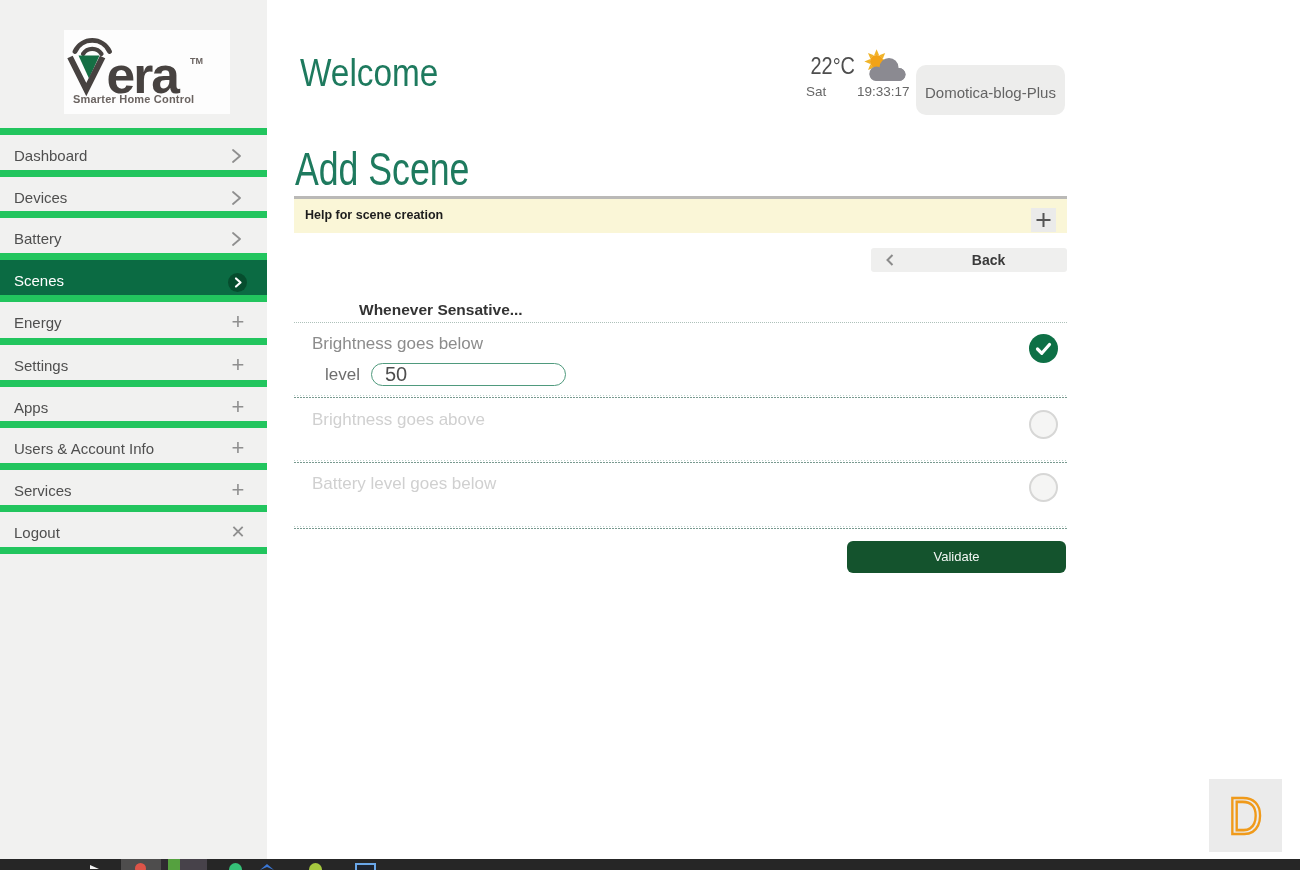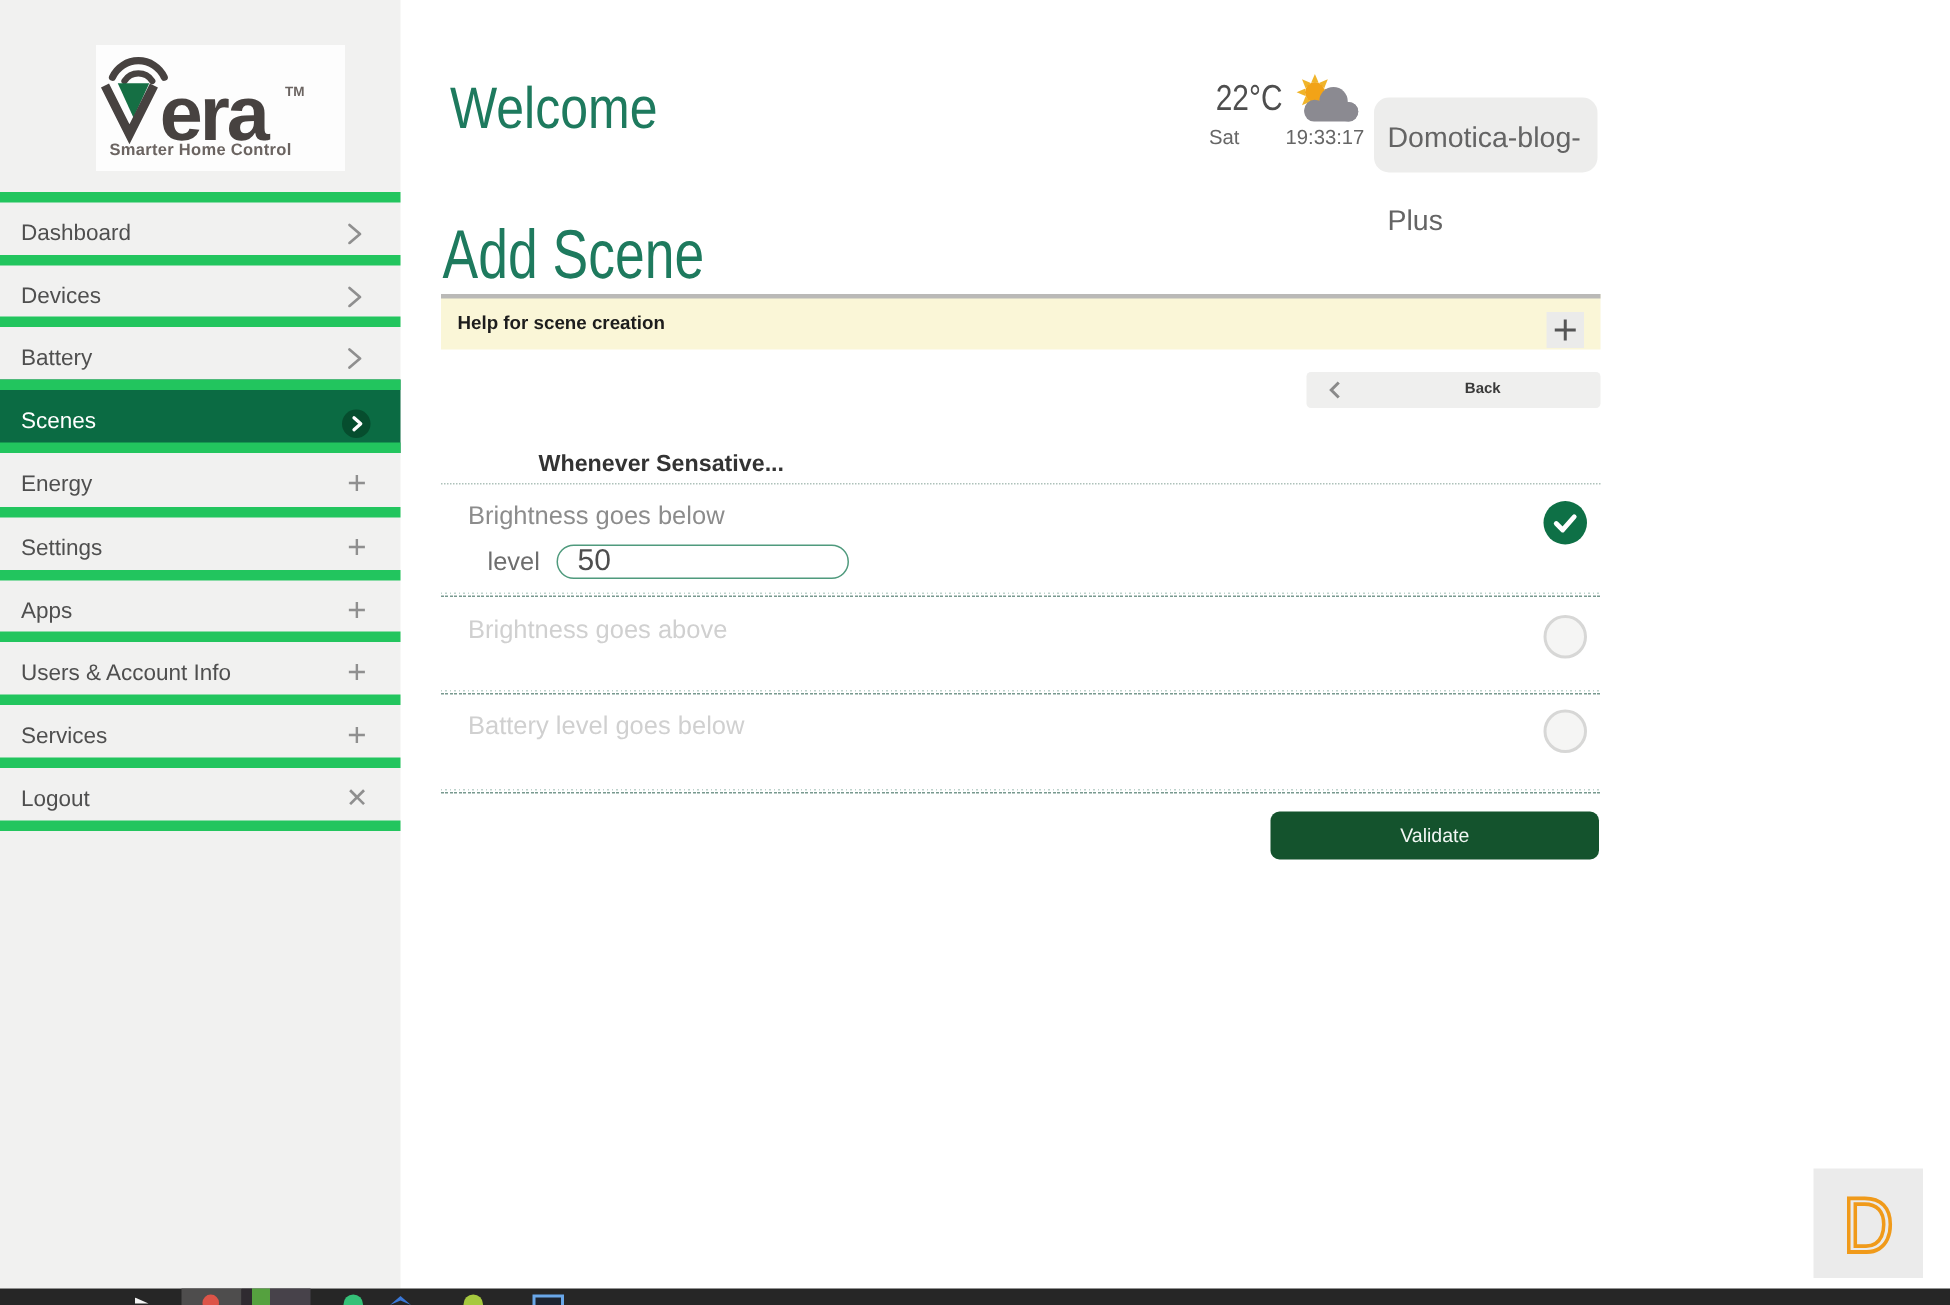--- a/index.html
+++ b/index.html
@@ -106,37 +106,37 @@
       <circle cx="27" cy="21.5" r="9.5"></circle>
       <circle cx="14.5" cy="27.5" r="7"></circle>
       <circle cx="37" cy="28.5" r="6.5"></circle>
       <rect x="7.5" y="22" width="36" height="13" rx="6.5"></rect>
     </g>
   </svg>
 </div>
 <div class="abs" style="left:806px;top:84px;font-size:13.5px;color:#666;">Sat</div>
 <div class="abs" style="left:857px;top:84px;font-size:13.5px;color:#666;">19:33:17</div>
 <div class="abs" style="left:916px;top:65px;width:149px;height:50px;background:#ededec;border-radius:10px;">
-  <span style="position:absolute;left:9px;line-height:55px;font-size:19px;color:#646464;">Domotica-blog-Plus</span>
+  <span style="position:absolute;left:9px;line-height:55px;font-size:15px;color:#646464;text-align:right;">Domotica-blog-Plus</span>
 </div>
 
 <div class="abs" style="left:294px;top:196px;width:773px;border-top:3px solid #bab9b7;background:#faf6d7;height:34px;">
   <span style="position:absolute;left:11px;line-height:33px;font-size:12.5px;font-weight:bold;color:#1d1d1d;">Help for scene creation</span>
   <div style="position:absolute;right:11px;top:9px;width:25px;height:24px;background:#ebebea;">
     <svg width="25" height="24">
         <path d="M 12.5 5 V 19 M 5.5 12 H 19.5" stroke="#555" stroke-width="2"></path>
       </svg>
   </div>
 </div>
 
 <div class="abs" style="left:871px;top:248px;width:196px;height:24px;background:#efefee;border-radius:3px;">
   <svg style="position:absolute;left:14px;top:5px" width="10" height="14">
       <polyline points="7.5,2 2.5,7 7.5,12" fill="none" stroke="#8a8a8a" stroke-width="2"></polyline>
     </svg>
-  <div style="text-align:center;line-height:24px;font-size:10px;font-weight:bold;color:#3a3a3a;margin-left:39px;">Back</div>
+  <div style="text-align:center;line-height:24px;font-size:14px;font-weight:bold;color:#3a3a3a;margin-left:39px;">Back</div>
 </div>
 
 <div class="abs" style="left:312px;top:301px;font-size:15.5px;font-weight:600;color:#333;margin-left:47px;">Whenever Sensative...</div>
 <div class="abs" style="left:294px;top:322px;width:773px;border-top:1px dotted #aec1ba;"></div>
 
 <div class="abs" style="left:312px;top:334px;font-size:17px;color:#8c8c8c;">Brightness goes below</div>
 <div class="abs" style="left:1029px;top:334px;width:29px;height:29px;border-radius:50%;background:#0e7046;">
   <svg width="29" height="29">
       <polyline points="8.5,15 12.8,19.3 20.5,10.5" fill="none" stroke="#fff" stroke-width="3.2" stroke-linecap="round" stroke-linejoin="round"></polyline>
     </svg>

